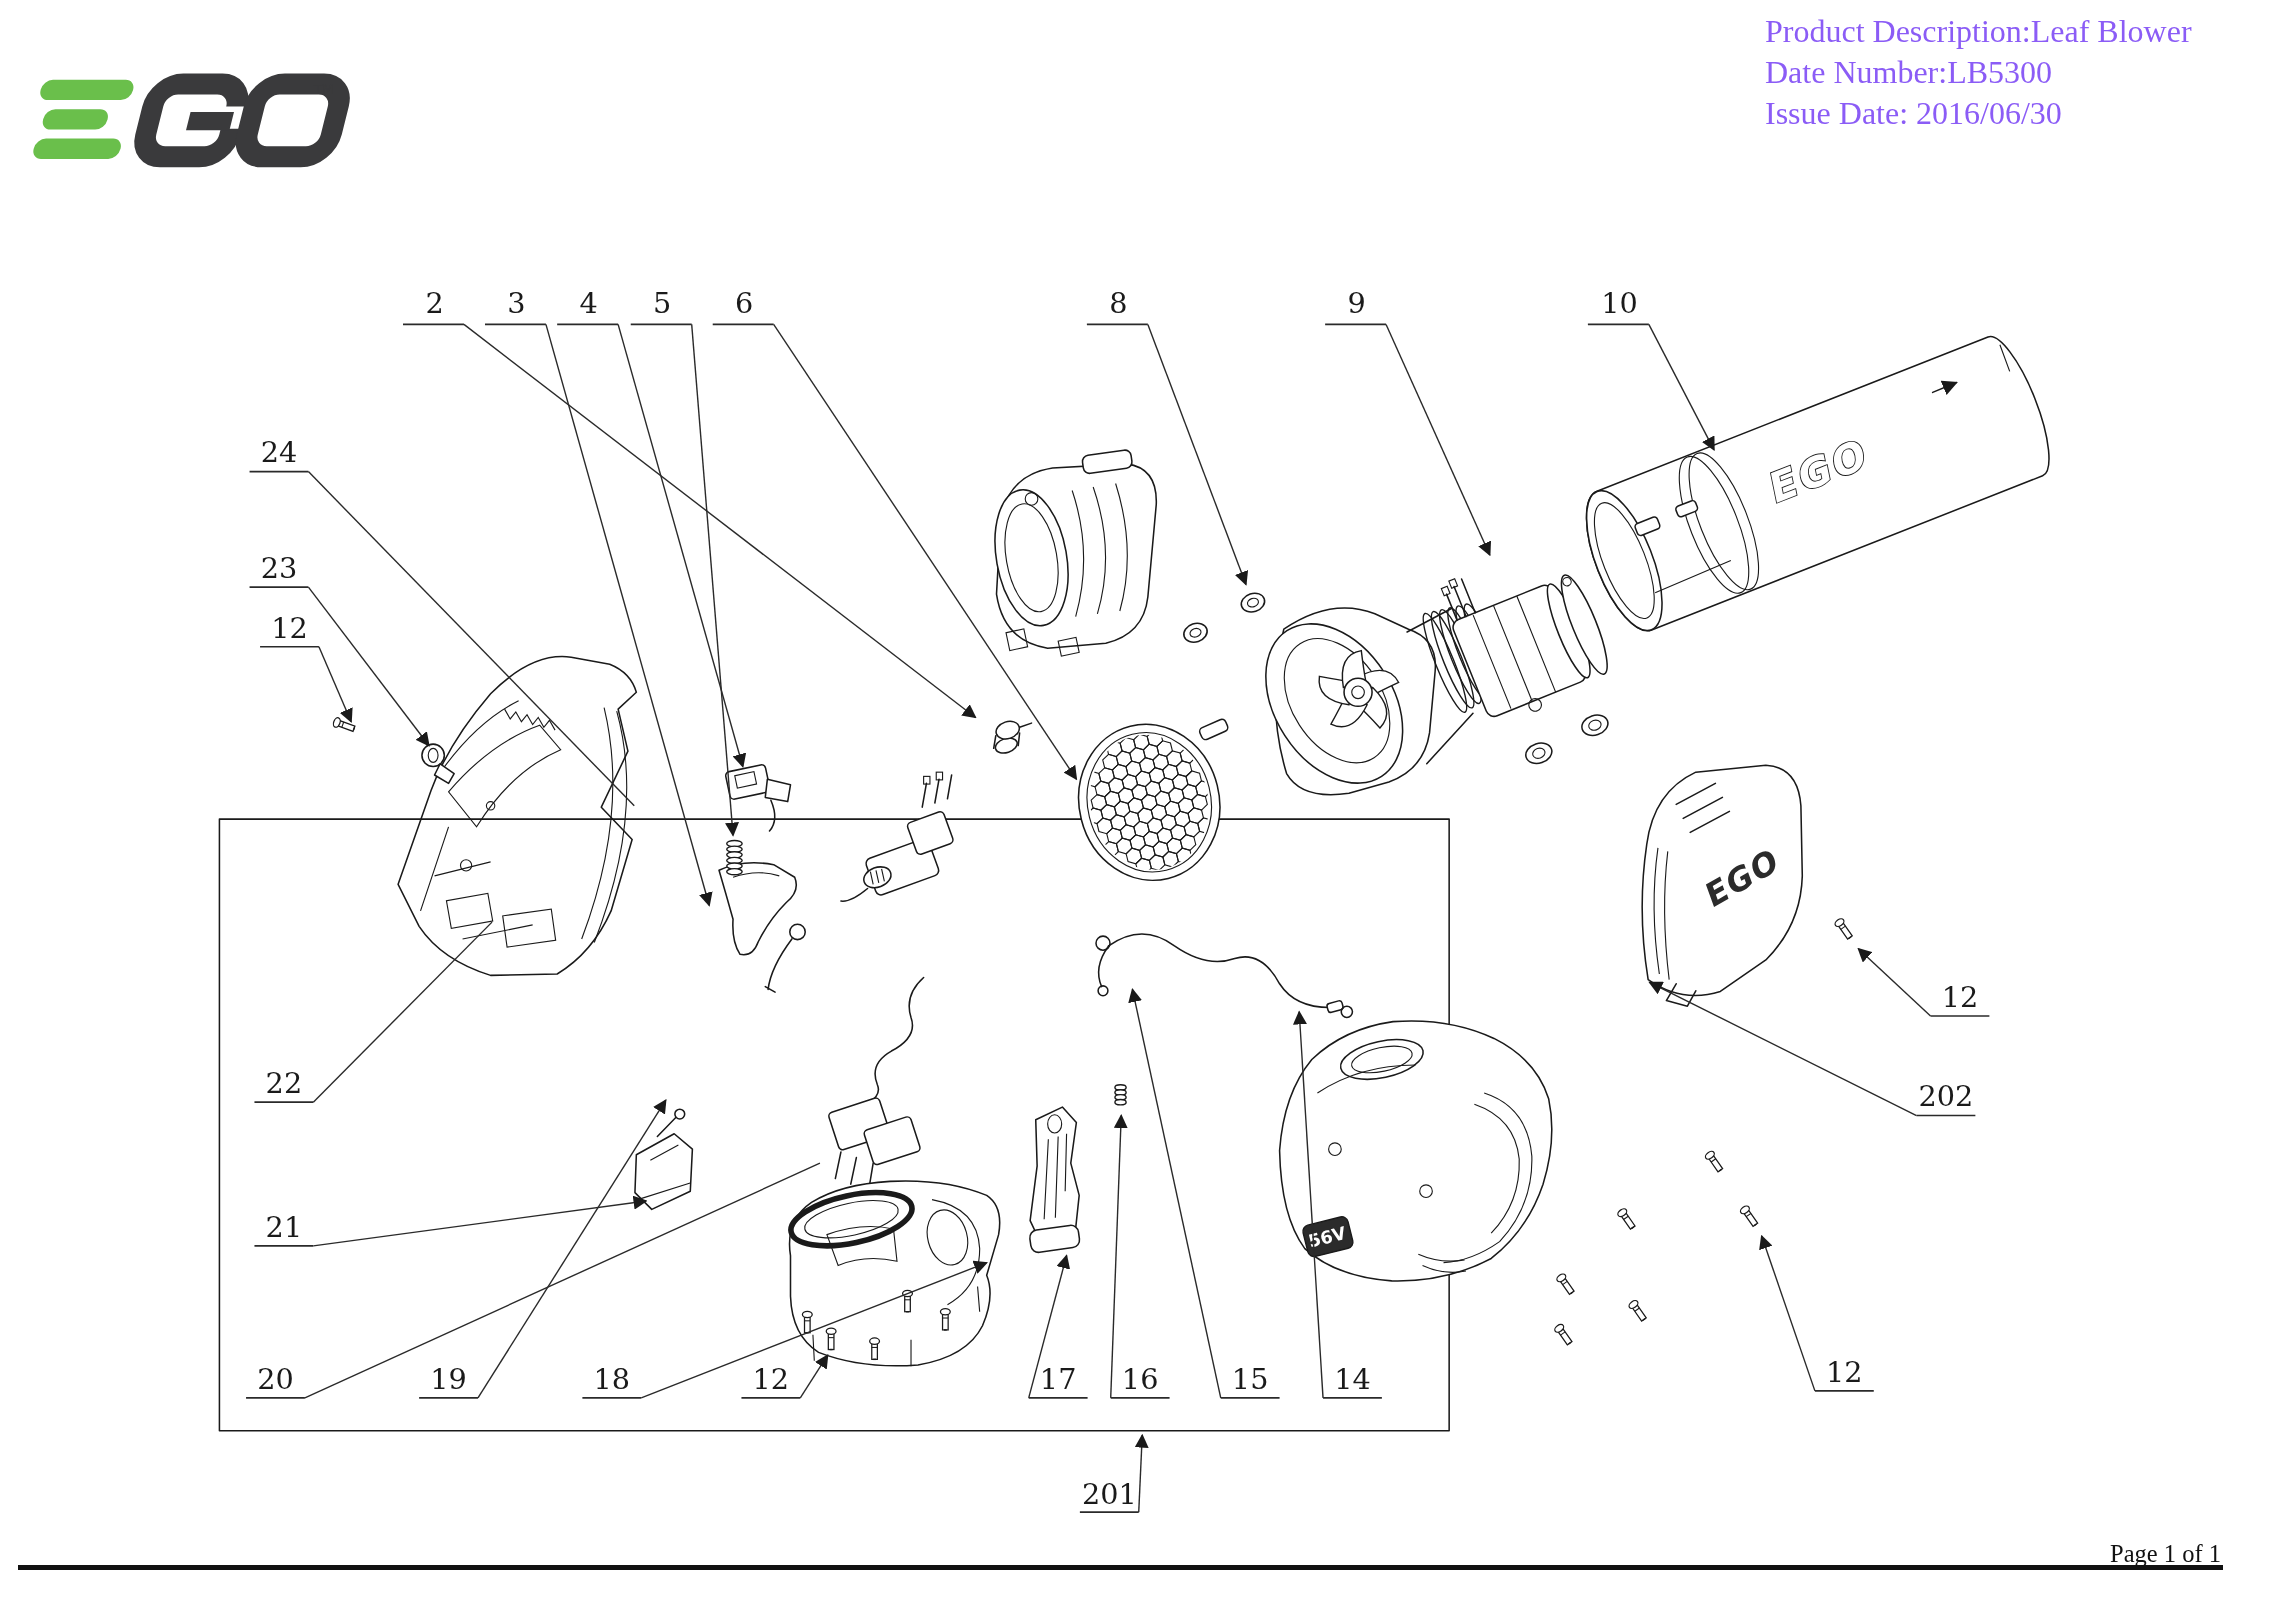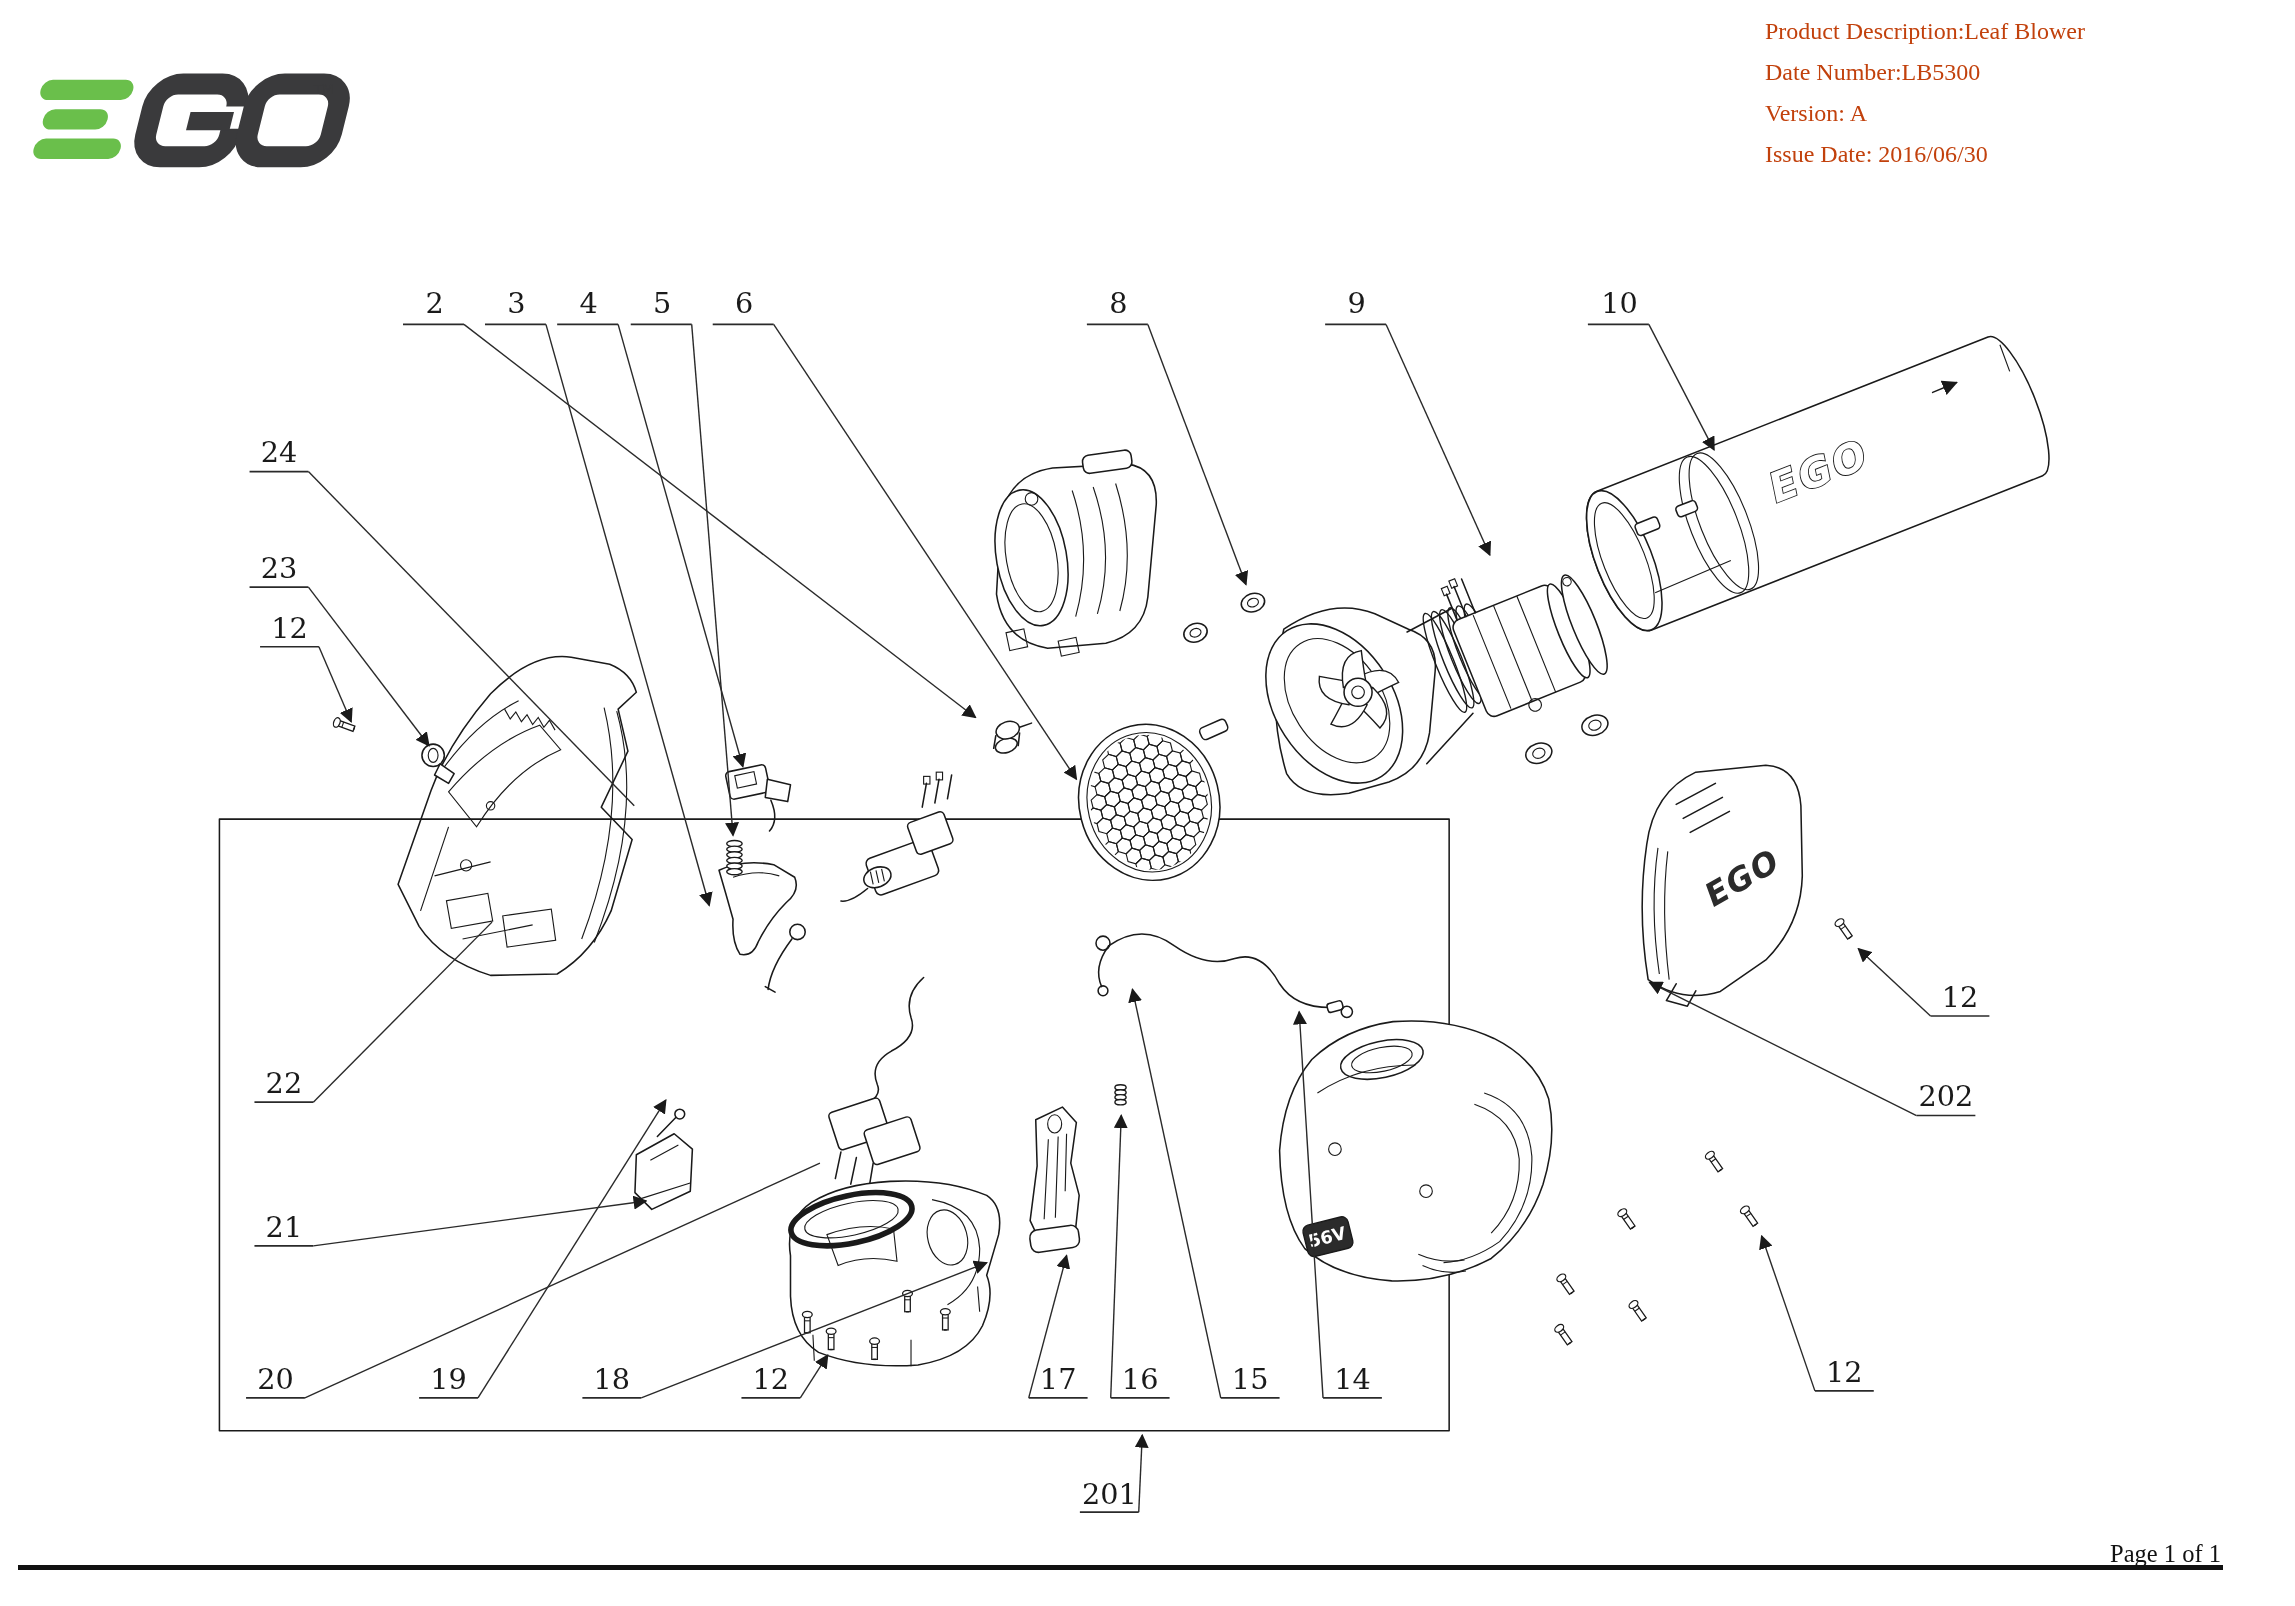--- a/index.html
+++ b/index.html
@@ -1,18 +1,18 @@
 <!DOCTYPE html>
 <html style="font-size:11.2px"><head>
 <meta charset="utf-8">
 <style>
   html,body{margin:0;padding:0;background:#fff;}
   .page{position:relative;width:2295px;height:1606px;background:#fff;overflow:hidden;
         font-family:"Liberation Serif",serif;color:#111;}
-  .product-info{position:absolute;left:1765px;top:11.2px;font-size:24px;line-height:41px;color:#c2410c;}
+  .product-info{position:absolute;left:1765px;top:11.2px;font-size:32px;line-height:41px;color:#8b5cf6;}
   .footer-rule{position:absolute;left:17.5px;top:1565px;width:2205px;height:4.9px;background:#111;}
   .page-label{position:absolute;left:2033px;top:1540px;width:188px;text-align:right;font-size:24.5px;color:#111;}
   svg{position:absolute;left:0;top:0;}
   .ln{stroke:#1a1a1a;stroke-width:2.2;fill:none;stroke-linecap:round;stroke-linejoin:round;}
   .lnw{stroke:#1a1a1a;stroke-width:2.2;fill:#fff;stroke-linejoin:round;}
   .thin{stroke:#1a1a1a;stroke-width:1.6;fill:none;}
   .lead{stroke:#2a2a2a;stroke-width:2;fill:none;}
   .co{font:41px "DejaVu Serif",serif;fill:#1a1a1a;text-anchor:middle;}
   .cu{stroke:#2a2a2a;stroke-width:2.4;}
   .tubelogo{font:bold 58px "DejaVu Sans",sans-serif;fill:#fff;stroke:#1a1a1a;stroke-width:2.6px;
@@ -40,21 +40,20 @@
           <rect x="345" y="10" width="120" height="104" rx="32" fill="none" stroke="#3a3a3c" stroke-width="30"></rect>
         </g>
       </g>
       <text x="420" y="24" font-family="DejaVu Sans, sans-serif" font-size="19" fill="#3a3a3c">TM</text>
     </g>
   </svg>
 
   <div class="product-info">
     <div>Product Description:Leaf Blower</div>
     <div>Date Number:LB5300</div>
-    <div>Version: A</div>
     <div>Issue Date: 2016/06/30</div>
   </div>
 
   <svg id="d" width="2295" height="1606" viewBox="0 0 3275 2292">
     <defs>
       <marker id="arr" viewBox="0 0 10 10" refX="9" refY="5" markerWidth="10" markerHeight="10" orient="auto-start-reverse">
           <path d="M0,0 L10,5 L0,10 z" fill="#1a1a1a"></path>
         </marker>
       <clipPath id="guardclip">
           <ellipse cx="1640" cy="1145" rx="84" ry="97"></ellipse>

